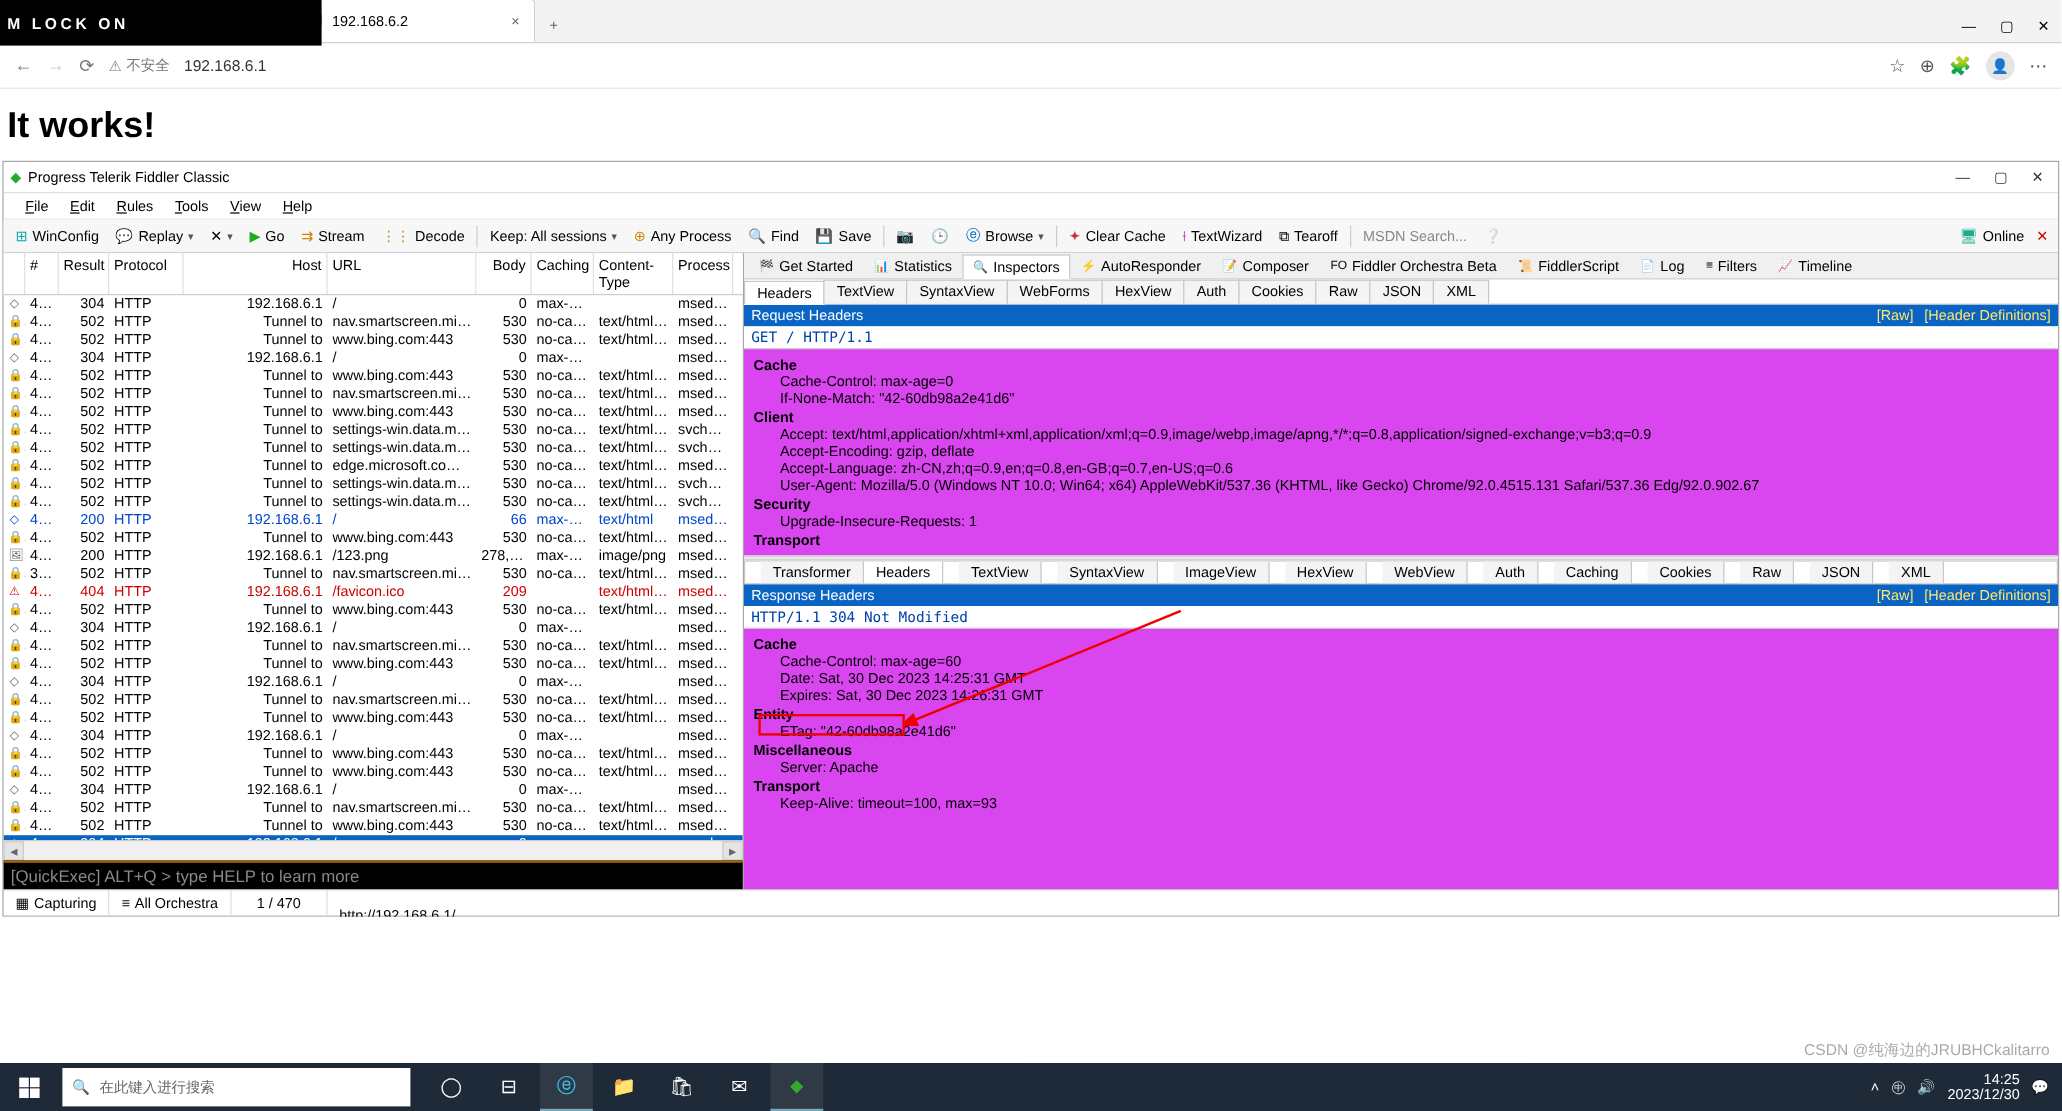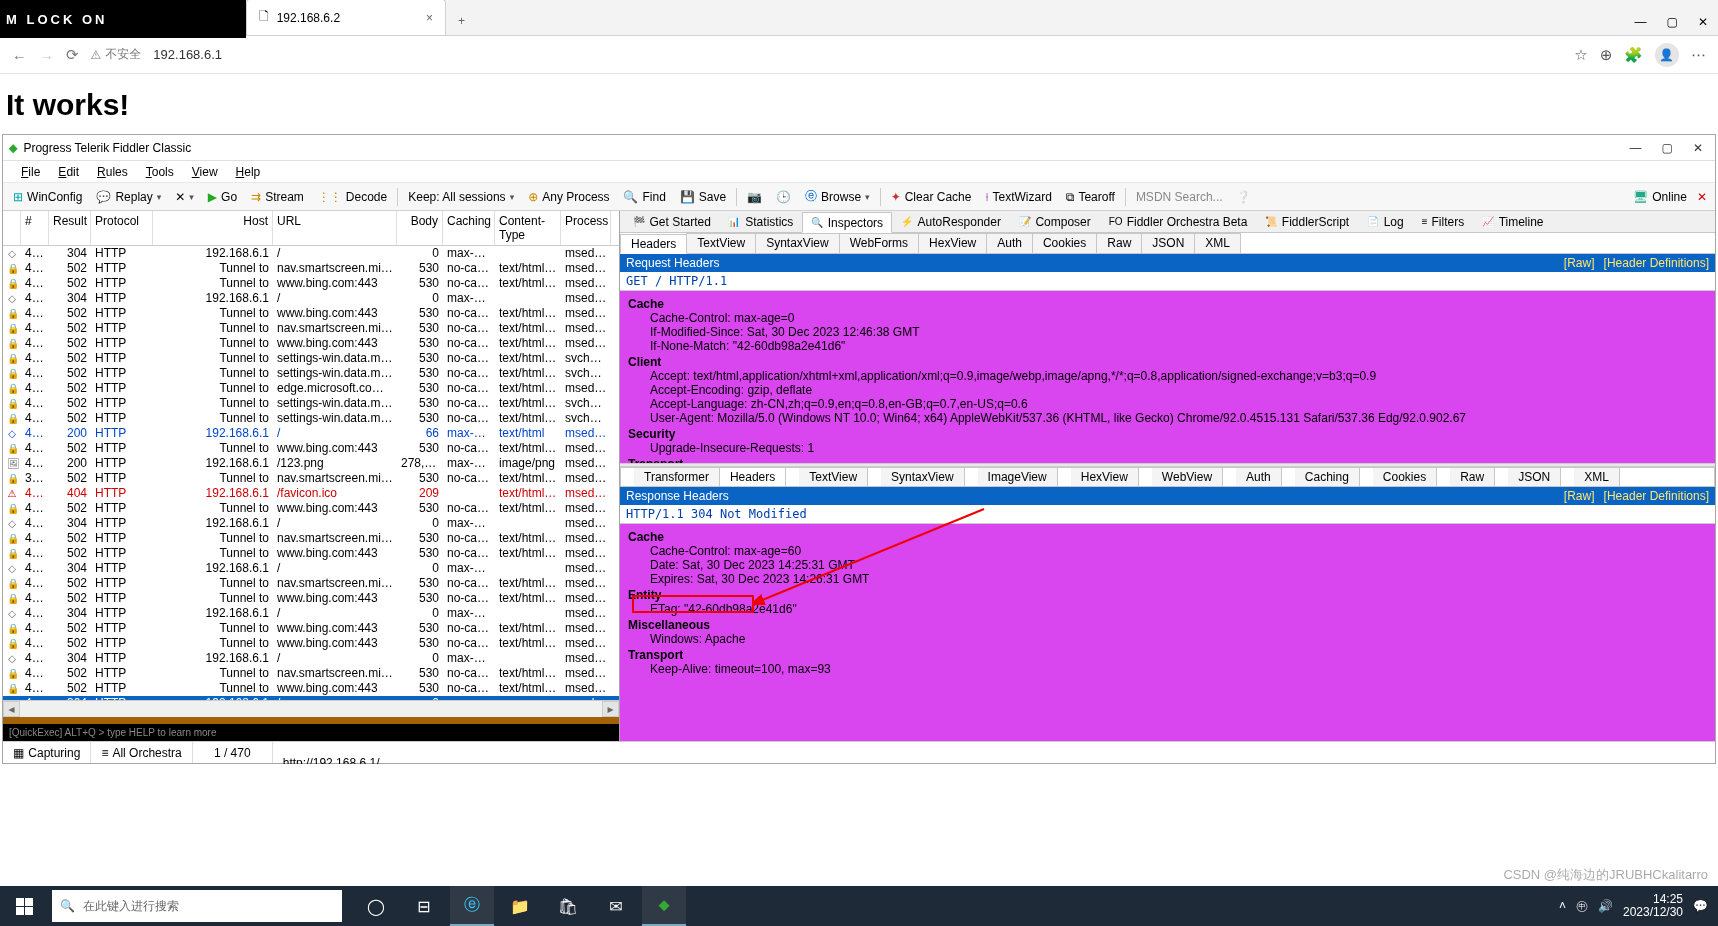--- a/index.html
+++ b/index.html
@@ -9,21 +9,21 @@
 .top-strip { background: #000; height: 38px; display: flex; align-items: center; }
 .top-strip .title { color: #fff; letter-spacing: 3px; font-weight: bold; padding-left: 6px; font-size: 13px; }
 
 
 .browser-tabs { height: 36px; background: #f3f3f3; display: flex; align-items: flex-end; padding-left: 246px; border-bottom: 1px solid #d0d0d0; }
 .btab { background: #fff; border: 1px solid #d0d0d0; border-bottom: none; padding: 7px 12px; display: flex; align-items: center; gap: 8px; font-size: 12px; border-radius: 4px 4px 0 0; min-width: 200px; }
 .btab .bx { color: #666; margin-left: auto; }
 .btab-plus { padding: 7px 12px; color: #666; }
 
 .browser-tabs-wrap { position: relative; }
-.top-strip { position: absolute; top:0; left:0; width: 246px; z-index:2; }
+.top-strip { position: absolute; top:0; left:0; width: 268px; z-index:2; }
 
 .addr-bar { height: 38px; background: #fff; border-bottom: 1px solid #e5e5e5; display: flex; align-items: center; padding: 0 12px; gap: 12px; }
 .addr-bar .nav-ico { color: #777; font-size: 15px; }
 .addr-bar .insecure { color: #777; display: flex; align-items: center; gap: 4px; font-size: 12px; }
 .addr-bar .url { color: #333; font-size: 13px; }
 .addr-bar .spacer { flex: 1; }
 .addr-bar .rico { color: #555; font-size: 15px; }
 .addr-bar .avatar { width: 24px; height: 24px; background: #e5e5e5; border-radius: 50%; display:flex;align-items:center;justify-content:center; color:#888;}
 
 .content-page { padding: 14px 6px 12px; }
@@ -65,21 +65,21 @@
 .grid-row.red .cell { color: #c00; }
 .grid-row.sel { background: #0a64c4; }
 .grid-row.sel .cell { color: #fff; }
 .g-ico{width:18px; font-size:10px; color:#666; text-align:center;}
 .g-id{width:28px;text-align:left}.g-res{width:42px;text-align:right}.g-proto{width:62px}.g-host{width:120px;text-align:right}.g-url{width:124px}.g-body{width:46px;text-align:right}.g-cache{width:52px}.g-ctype{width:66px}.g-proc{width:50px}
 
 .hscroll { height: 17px; background: #f0f0f0; border-top: 1px solid #ccc; display:flex; align-items:center; }
 .hscroll .arr { width:17px; text-align:center; color:#666; background:#e4e4e4; border:1px solid #ccc;}
 .hscroll .track { flex:1; }
 
-.quickexec { background: #000; color: #888; padding: 3px 6px; font-size: 10px; border-top:7px solid #a16207;}
+.quickexec { background: #000; color: #888; padding: 3px 6px; font-size: 14px; border-top:2px solid #a16207;}
 
 
 .rp-tabs { display: flex; background: #f0f0f0; border-bottom: 1px solid #c7c7c7; font-size: 12px; height: 22px; align-items: stretch; padding-left:4px;}
 .rp-tabs .rtab { padding: 3px 8px; display: flex; align-items: center; gap: 4px; border: 1px solid transparent; }
 .rp-tabs .rtab.active { background: #fff; border: 1px solid #c7c7c7; border-bottom-color: #fff; position: relative; top: 1px; }
 .rp-tabs .ico { font-size: 10px; }
 
 .sub-tabs { display: flex; background: #fff; border-bottom: 1px solid #c7c7c7; font-size: 12px; }
 .sub-tabs .stab { padding: 2px 10px; border: 1px solid #c7c7c7; border-bottom: none; margin-left: -1px; background: #f4f4f4; }
 .sub-tabs .stab.active { background: #fff; border-bottom: 1px solid #fff; position:relative; top:1px; font-weight: normal; }
@@ -725,21 +725,20 @@
           <span>Request Headers</span>
           <span class="links">
             <span>[Raw]</span>
             <span>[Header Definitions]</span>
           </span>
         </div>
         <div class="req-line">GET / HTTP/1.1</div>
         <div class="headers-block" id="req-headers" style="height:172px;">
             <div class="grp">Cache</div>
             <div class="kv">Cache-Control: max-age=0</div>
-            <div class="kv">If-Modified-Since: Sat, 30 Dec 2023 12:46:38 GMT</div>
             <div class="kv">If-None-Match: "42-60db98a2e41d6"</div>
             <div class="grp">Client</div>
             <div class="kv">Accept: text/html,application/xhtml+xml,application/xml;q=0.9,image/webp,image/apng,*/*;q=0.8,application/signed-exchange;v=b3;q=0.9</div>
             <div class="kv">Accept-Encoding: gzip, deflate</div>
             <div class="kv">Accept-Language: zh-CN,zh;q=0.9,en;q=0.8,en-GB;q=0.7,en-US;q=0.6</div>
             <div class="kv">User-Agent: Mozilla/5.0 (Windows NT 10.0; Win64; x64) AppleWebKit/537.36 (KHTML, like Gecko) Chrome/92.0.4515.131 Safari/537.36 Edg/92.0.902.67</div>
             <div class="grp">Security</div>
             <div class="kv">Upgrade-Insecure-Requests: 1</div>
             <div class="grp">Transport</div>
           </div>
@@ -770,21 +769,21 @@
         </div>
         <div class="req-line">HTTP/1.1 304 Not Modified</div>
         <div class="headers-block" id="res-headers" style="flex:1; position:relative;">
         <div class="grp">Cache</div>
             <div class="kv">Cache-Control: max-age=60</div>
             <div class="kv">Date: Sat, 30 Dec 2023 14:25:31 GMT</div>
             <div class="kv">Expires: Sat, 30 Dec 2023 14:26:31 GMT</div>
             <div class="grp">Entity</div>
             <div class="kv">ETag: "42-60db98a2e41d6"</div>
             <div class="grp">Miscellaneous</div>
-            <div class="kv">Windows: Apache</div>
+            <div class="kv">Server: Apache</div>
             <div class="grp">Transport</div>
             <div class="kv">Keep-Alive: timeout=100, max=93</div>
           </div>
 
         <div class="anno-box" style="left:12px; top:362px; width:122px; height:18px;"></div>
         <svg class="anno-arrow-svg" style="left:134px; top:272px;" width="240" height="100">
           <defs>
               <marker id="ah" markerWidth="10" markerHeight="10" refX="2" refY="3" orient="auto">
                 <path d="M0,0 L0,6 L8,3 z" fill="#e00"></path>
               </marker>

